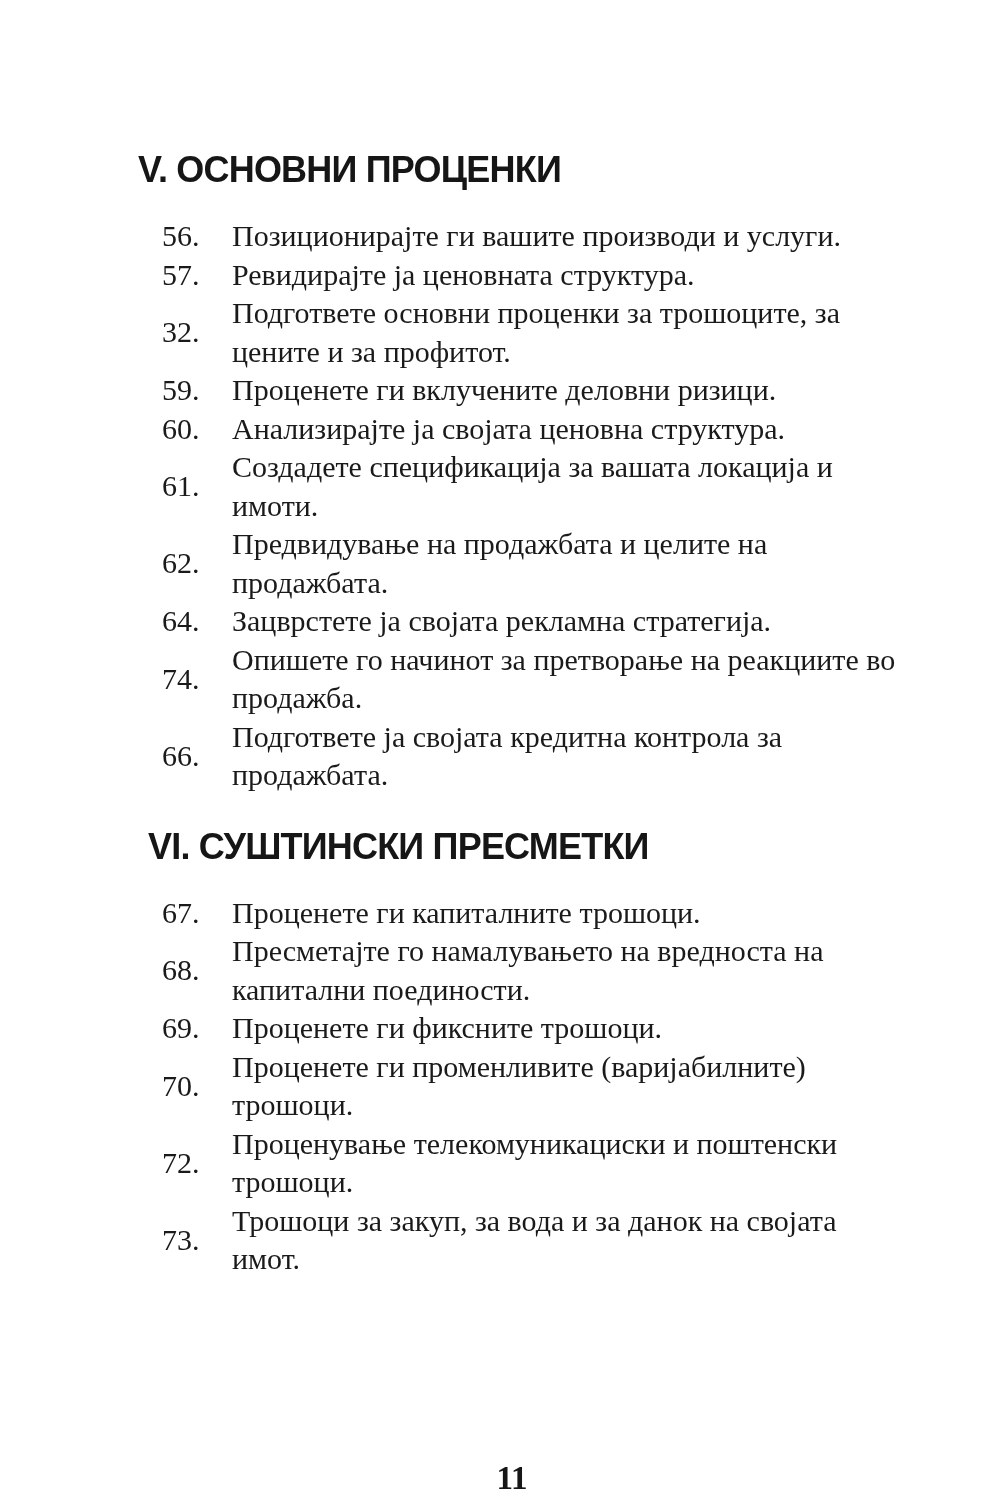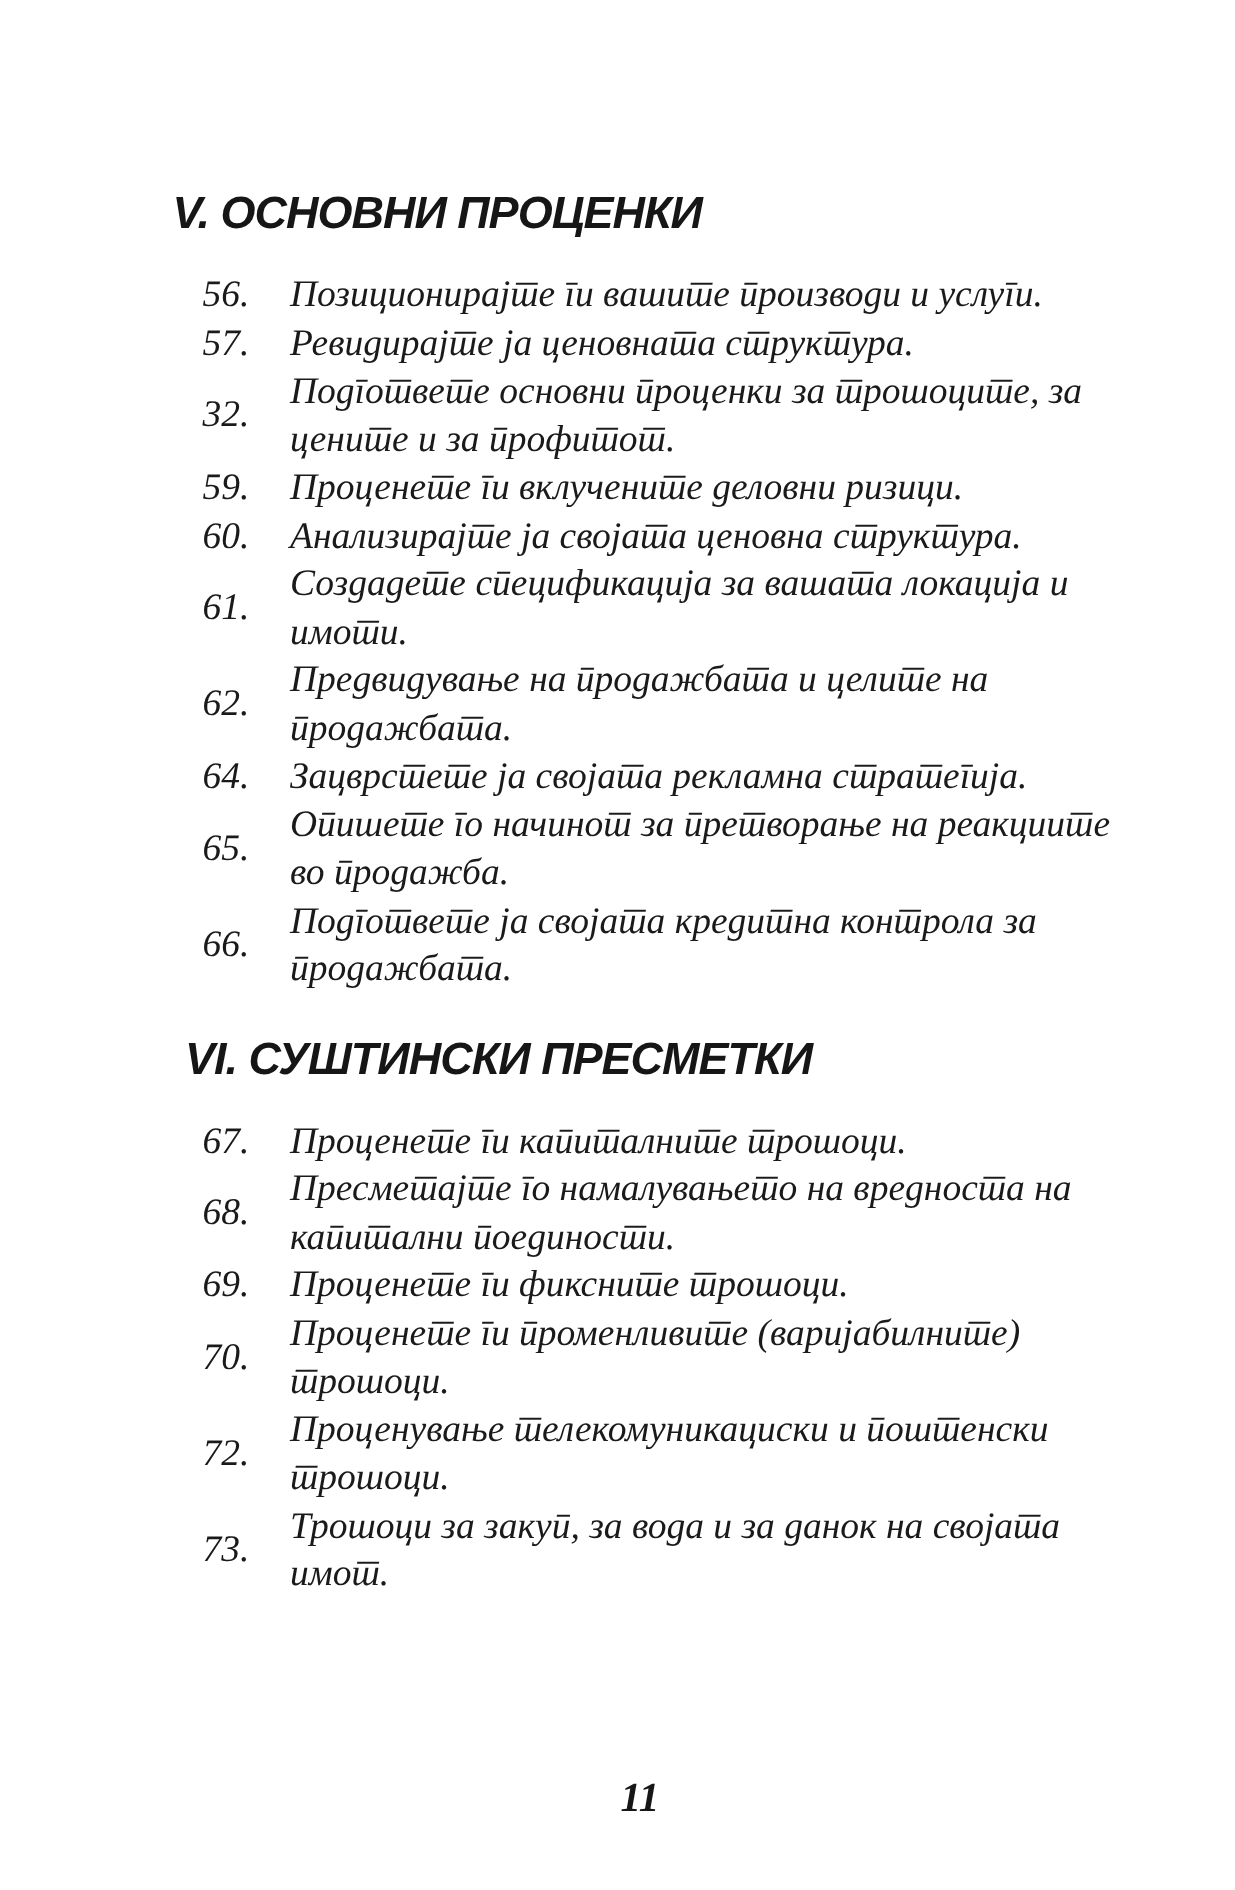--- a/index.html
+++ b/index.html
@@ -10,21 +10,20 @@
   .page {
     position: relative;
     width: 988px;
     height: 1512px;
     background: #ffffff;
     box-sizing: border-box;
     padding: 150px 0 0 138px;
     font-family: "Liberation Serif", "DejaVu Serif", serif;
     color: #1a1a1a;
     overflow: hidden;
-    font-style: italic;
   }
   .section-title {
     font-family: "Liberation Sans", "DejaVu Sans", sans-serif;
     font-weight: bold;
     font-size: 36px;
     line-height: 40px;
     letter-spacing: -0.8px;
     color: #161616;
     margin: 0 0 27px 0;
   }
@@ -47,21 +46,21 @@
     box-sizing: border-box;
     padding-left: 24px;
   }
   .item-text {
     flex: none;
     width: 668px;
   }
   .page-number {
     position: absolute;
     left: 138px;
-    top: 1421px;
+    top: 1460px;
     width: 748px;
     text-align: center;
     font-family: "Liberation Serif", "DejaVu Serif", serif;
     font-weight: bold;
     font-size: 33px;
     color: #161616;
   }
 </style>
 </head>
 <body>
@@ -97,21 +96,21 @@
       </div>
       <div class="item">
         <span class="item-num">62.</span>
         <span class="item-text">Предвидување на продажбата и целите на продажбата.</span>
       </div>
       <div class="item">
         <span class="item-num">64.</span>
         <span class="item-text">Зацврстете ја својата рекламна стратегија.</span>
       </div>
       <div class="item">
-        <span class="item-num">65.</span>
+        <span class="item-num">74.</span>
         <span class="item-text">Опишете го начинот за претворање на реакциите во продажба.</span>
       </div>
       <div class="item">
         <span class="item-num">66.</span>
         <span class="item-text">Подгответе ја својата кредитна контрола за продажбата.</span>
       </div>
     </div>
   </div>
 
   <div class="section section-2">

